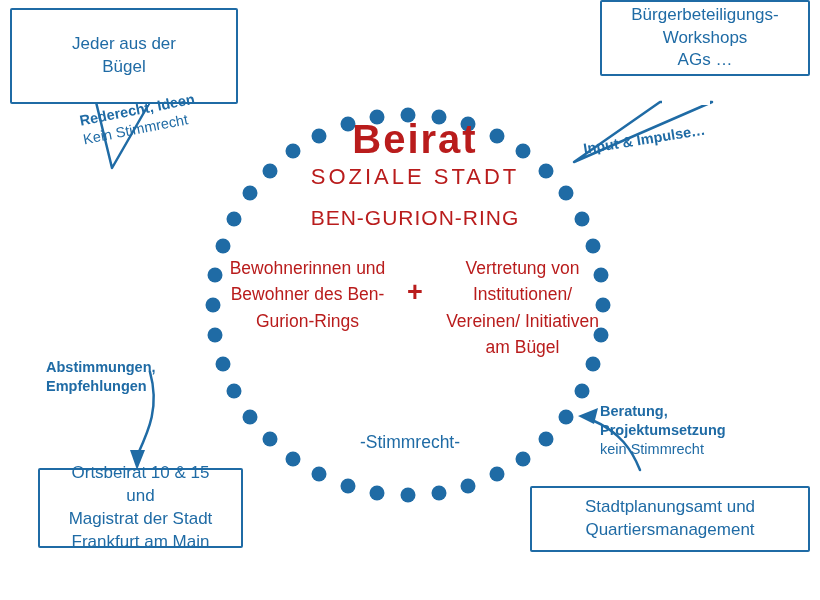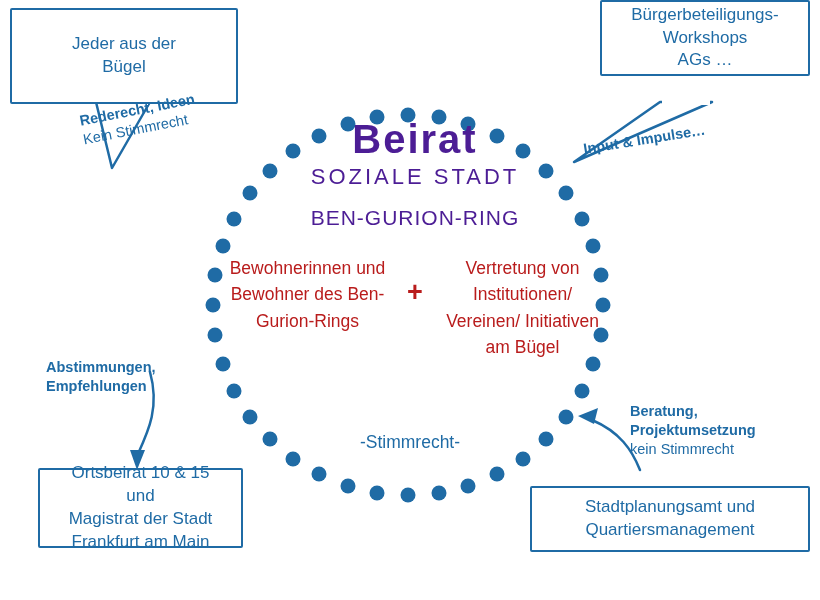--- a/index.html
+++ b/index.html
@@ -70,21 +70,21 @@
   }
 
   
   #center-block {
     position: absolute;
     left: 225px;
     top: 118px;
     width: 380px;
     text-align: center;
     z-index: 3;
-    color: #4c1d95;
+    color: #b91c1c;
   }
   #title-main {
     font-size: 40px;
     font-weight: bold;
     letter-spacing: 2px;
     line-height: 1.05;
   }
   #title-sub1 {
     font-size: 22px;
     letter-spacing: 3px;
@@ -152,21 +152,21 @@
     transform: rotate(-9deg);
     transform-origin: left top;
   }
   #label-abstimmungen {
     left: 46px; top: 358px;
     font-size: 14.5px;
     font-weight: bold;
     text-align: left;
   }
   #label-beratung {
-    left: 630px; top: 402px;
+    left: 600px; top: 402px;
     font-size: 14.5px;
     text-align: left;
   }
 </style>
 </head>
 <body>
 
 <div id="stage">
 
   <div id="dot-ring">

